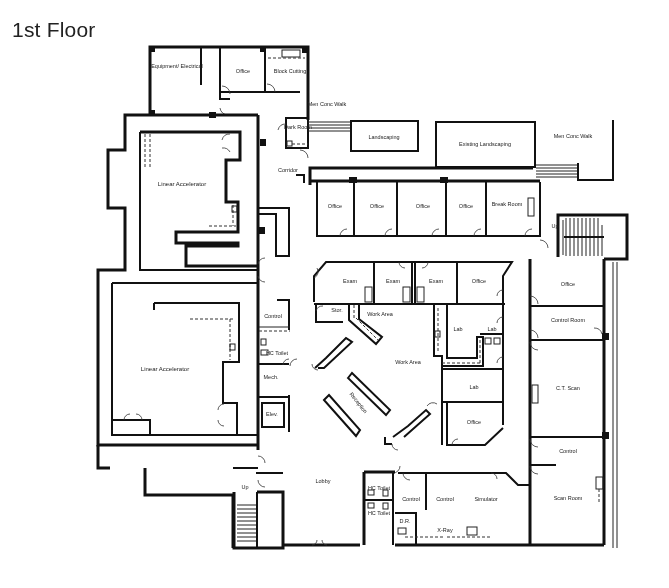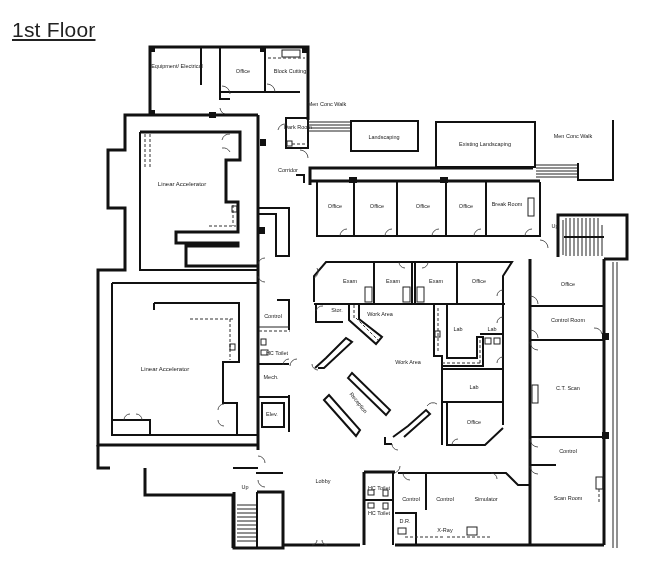--- a/index.html
+++ b/index.html
@@ -1,17 +1,17 @@
 <!DOCTYPE html>
 <html><head>
 <meta charset="utf-8">
 <style>
   html,body{margin:0;padding:0;background:#fff;}
   body{width:669px;height:588px;position:relative;overflow:hidden;font-family:"Liberation Sans",sans-serif;}
-  .title{position:absolute;left:12px;top:18px;font-size:21px;color:#222;font-family:"Liberation Sans",sans-serif;letter-spacing:0.2px;text-decoration:underline;}
+  .title{position:absolute;left:12px;top:18px;font-size:21px;color:#222;font-family:"Liberation Sans",sans-serif;letter-spacing:0.2px;}
   svg{position:absolute;left:0;top:0;}
   .w{stroke:#111;fill:none;stroke-width:3;}
   .wt{stroke:#111;fill:none;stroke-width:2;}
   .thin{stroke:#222;fill:none;stroke-width:1;}
   .dash{stroke:#333;fill:none;stroke-width:1;stroke-dasharray:3 2;}
   .blk{fill:#111;}
   .door{stroke:#333;fill:none;stroke-width:0.8;}
   .lbl{font-family:"Liberation Sans",sans-serif;font-size:6px;fill:#222;text-anchor:middle;}
   .lblr{font-family:"Liberation Sans",sans-serif;font-size:5.5px;fill:#222;text-anchor:middle;}
 </style>

